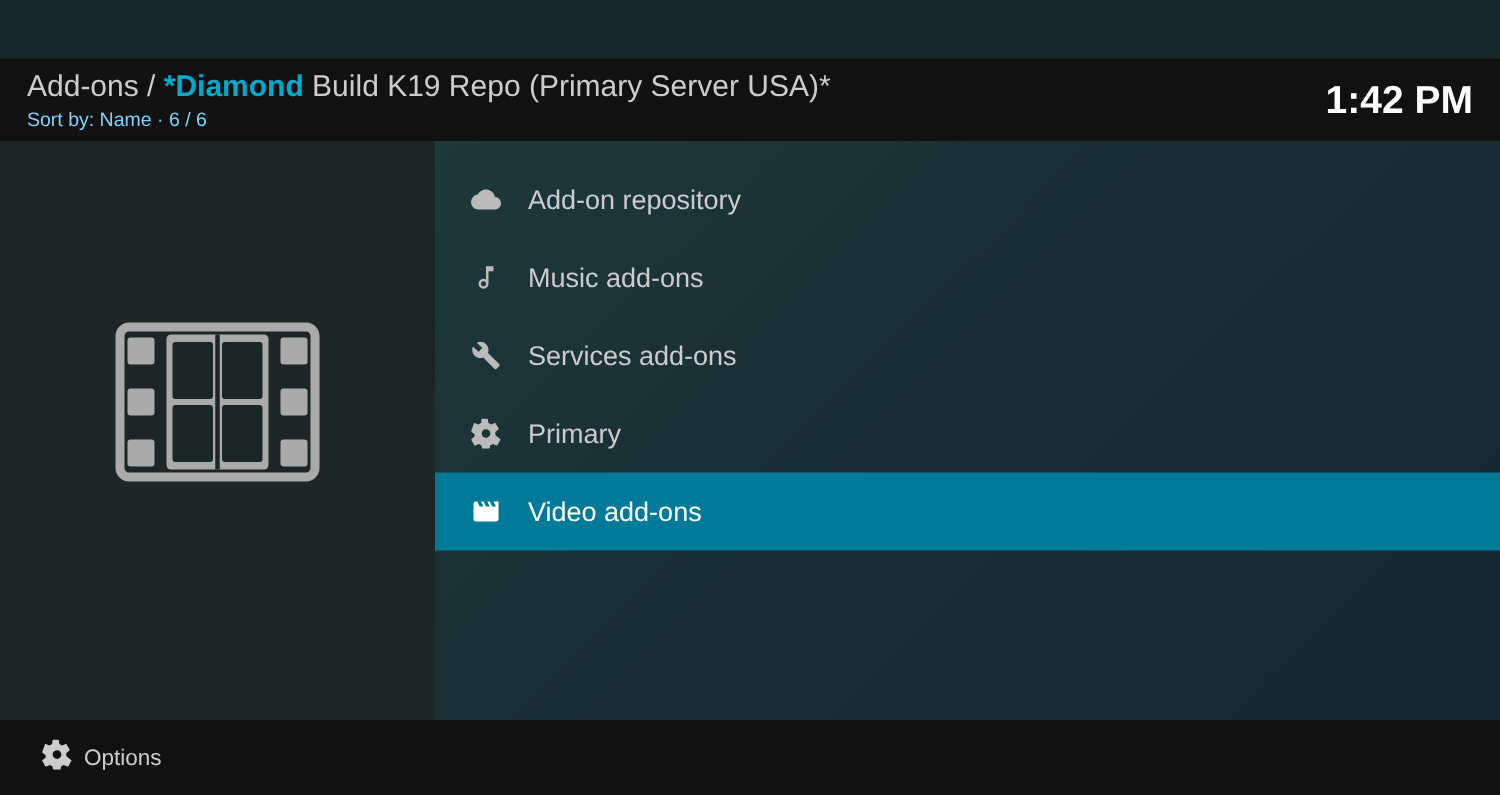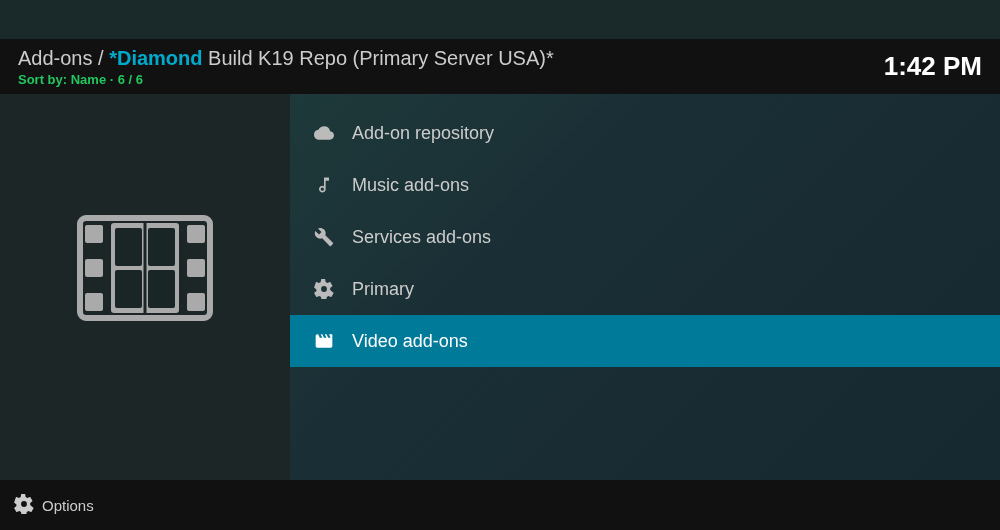--- a/index.html
+++ b/index.html
@@ -43,23 +43,22 @@
 
     .header-time {
       font-size: 26px;
       font-weight: bold;
       color: #ffffff;
       text-align: center;
     }
 
     .header-sort {
       font-size: 13px;
-      color: #22c55e;
+      color: #7dd3fc;
       margin-top: 2px;
-      font-weight: bold;
     }
 
     .header-left {
       display: flex;
       flex-direction: column;
     }
 
     
     .left-panel {
       position: absolute;
@@ -137,21 +136,21 @@
     
     .bottom-bar {
       position: absolute;
       bottom: 0;
       left: 0;
       right: 0;
       height: 50px;
       background: #111;
       display: flex;
       align-items: center;
-      padding: 0 14px;
+      padding: 0 28px;
     }
 
     .options-btn {
       display: flex;
       align-items: center;
       background: transparent;
       border: none;
       color: #ccc;
       font-size: 15px;
       cursor: pointer;

